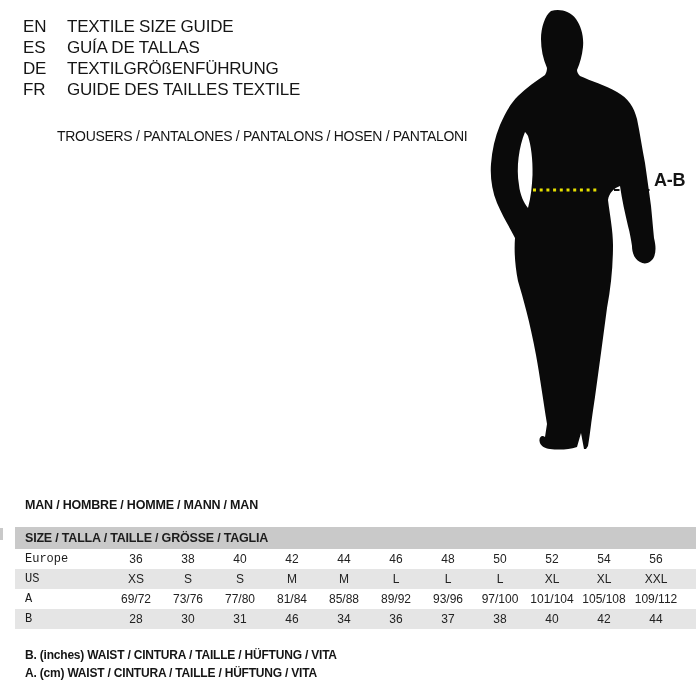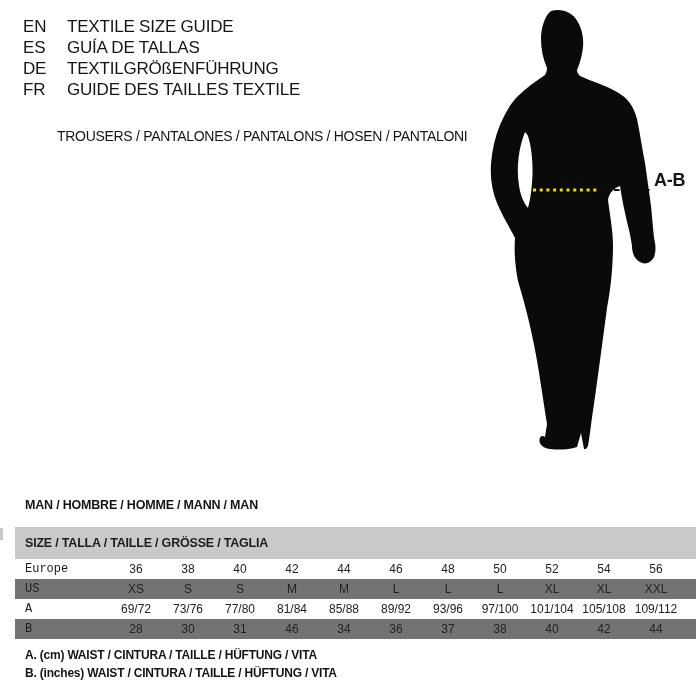--- a/index.html
+++ b/index.html
@@ -20,26 +20,26 @@
   
   .figure-svg{left:0;top:0;}
   .ab-label{left:654px;top:170px;font-weight:bold;font-size:18px;letter-spacing:-0.2px;}
 
   .man-heading{left:25px;top:498px;font-weight:bold;font-size:12.5px;letter-spacing:-0.2px;}
 
   .bar-sliver{left:0;top:528px;width:3px;height:12px;background:#c9c9c9;}
 
   
   .size-table{left:15px;top:527px;width:681px;border-collapse:collapse;table-layout:fixed;font-size:12px;}
-  .size-table th{background:#c9c9c9;text-align:left;padding:0 0 0 10px;height:32px;
+  .size-table th{background:#c9c9c9;text-align:left;padding:0 0 0 10px;height:22px;
                  font-size:12.5px;font-weight:bold;letter-spacing:-0.2px;color:#1c1c1c;}
   .size-table td{height:20px;text-align:center;font-weight:400;color:#222222;padding:0;
                  white-space:nowrap;overflow:hidden;}
   .size-table td.lbl{text-align:left;padding-left:10px;color:#1c1c1c;font-family:Liberation Mono, monospace;}
-  .size-table tr.stripe td{background:#737373;}
+  .size-table tr.stripe td{background:#e5e5e5;}
 
   .footnotes{left:25px;top:646px;font-weight:bold;font-size:12px;line-height:18px;letter-spacing:-0.2px;}
 </style>
 </head>
 <body>
 
 <div class="abs lang-block">
   <div class="lang-row">
     <span class="lang-code">EN</span>
     <span class="lang-title">TEXTILE SIZE GUIDE</span>
@@ -202,15 +202,15 @@
     <td>38</td>
     <td>40</td>
     <td>42</td>
     <td>44</td>
     <td></td>
   </tr>
   </tbody>
 </table>
 
 <div class="abs footnotes">
+  <div>B. (inches) WAIST / CINTURA / TAILLE / HÜFTUNG / VITA</div>
   <div>A. (cm) WAIST / CINTURA / TAILLE / HÜFTUNG / VITA</div>
-  <div>B. (inches) WAIST / CINTURA / TAILLE / HÜFTUNG / VITA</div>
 </div>
 
 </body></html>

